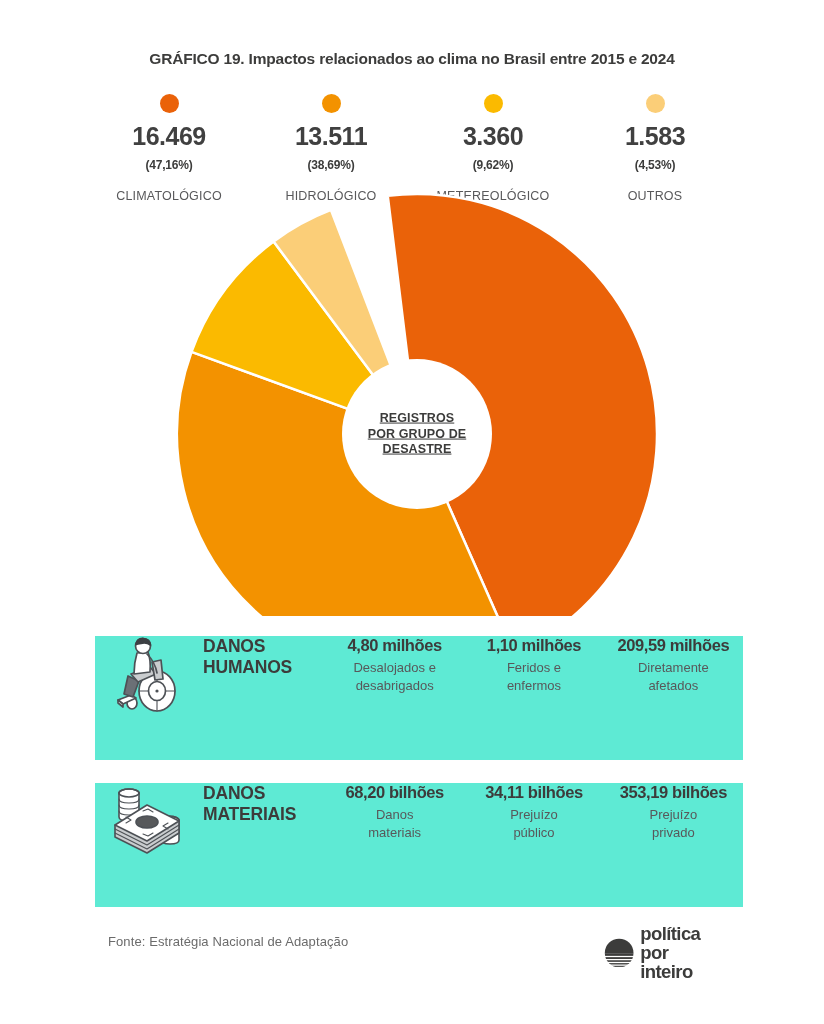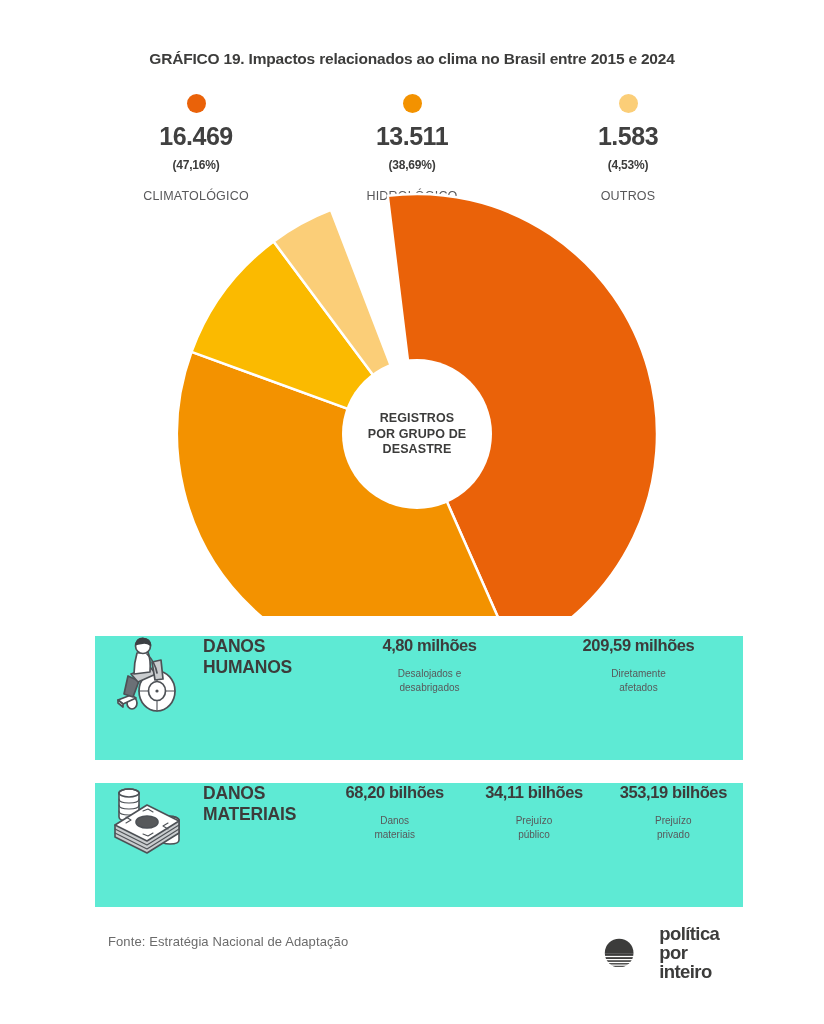--- a/index.html
+++ b/index.html
@@ -49,20 +49,21 @@
     width: 505px; height: 430px;
   }
   .donut-center {
     position: absolute;
     left: 252px; top: 248px;
     transform: translate(-50%, -50%);
     width: 150px; text-align: center;
     font-size: 12.5px; font-weight: bold; line-height: 1.25;
     color: #3c3c3b; letter-spacing: 0.1px;
     pointer-events: none;
+    text-decoration: underline;
   }
 
   
   .panel {
     position: absolute; left: 95px; width: 648px; height: 124px;
     background: #5eead4;
     display: flex; align-items: flex-start;
   }
   #panel-humanos { top: 636px; }
   #panel-materiais { top: 783px; }
@@ -76,31 +77,31 @@
     font-size: 17.5px; font-weight: bold; line-height: 1.2;
     color: #3c3c3b; letter-spacing: -0.2px;
   }
   .panel-stats { flex: 1 1 auto; display: flex; }
   .stat { flex: 1 1 0; text-align: center; padding: 0 4px; }
   .stat-value {
     font-size: 16.5px; font-weight: bold; color: #3c3c3b;
     letter-spacing: -0.4px; white-space: nowrap;
   }
   .stat-label {
-    font-size: 10px; color: #58585a; margin-top: 12px; line-height: 1.35;
+    font-size: 13px; color: #58585a; margin-top: 4px; line-height: 1.35;
   }
 
   
   .source {
     position: absolute; left: 88px; top: 934px;
     font-size: 13px; color: #6b6b6b; letter-spacing: 0.1px; padding-left: 20px;
   }
   .logo {
     position: absolute; left: 604px; top: 925px;
-    display: flex; align-items: center; gap: 25px;
+    display: flex; align-items: center; gap: 6px;
   }
   .logo-text {
     font-size: 18.5px; font-weight: bold; line-height: 1.02;
     color: #3c3c3b; letter-spacing: -0.6px;
   }
 </style>
 </head>
 <body>
 
 <div class="page">
@@ -112,20 +113,26 @@
       <div class="legend-dot" style="background:#ea6209"></div>
       <div class="legend-value">16.469</div>
       <div class="legend-pct">(47,16%)</div>
       <div class="legend-label">CLIMATOLÓGICO</div>
     </div>
     <div class="legend-item">
       <div class="legend-dot" style="background:#f39200"></div>
       <div class="legend-value">13.511</div>
       <div class="legend-pct">(38,69%)</div>
       <div class="legend-label">HIDROLÓGICO</div>
+    </div>
+    <div class="legend-item">
+      <div class="legend-dot" style="background:#fbba00"></div>
+      <div class="legend-value">3.360</div>
+      <div class="legend-pct">(9,62%)</div>
+      <div class="legend-label">METEREOLÓGICO</div>
     </div>
     <div class="legend-item">
       <div class="legend-dot" style="background:#fbce78"></div>
       <div class="legend-value">1.583</div>
       <div class="legend-pct">(4,53%)</div>
       <div class="legend-label">OUTROS</div>
     </div>
   </div>
 
   <div class="donut-wrap">
@@ -178,20 +185,27 @@
     <div class="panel-heading">
       <div>DANOS</div>
       <div>HUMANOS</div>
     </div>
     <div class="panel-stats">
       <div class="stat">
         <div class="stat-value">4,80 milhões</div>
         <div class="stat-label">
           <div>Desalojados e</div>
           <div>desabrigados</div>
+        </div>
+      </div>
+      <div class="stat">
+        <div class="stat-value">1,10 milhões</div>
+        <div class="stat-label">
+          <div>Feridos e</div>
+          <div>enfermos</div>
         </div>
       </div>
       <div class="stat">
         <div class="stat-value">209,59 milhões</div>
         <div class="stat-label">
           <div>Diretamente</div>
           <div>afetados</div>
         </div>
       </div>
     </div>

